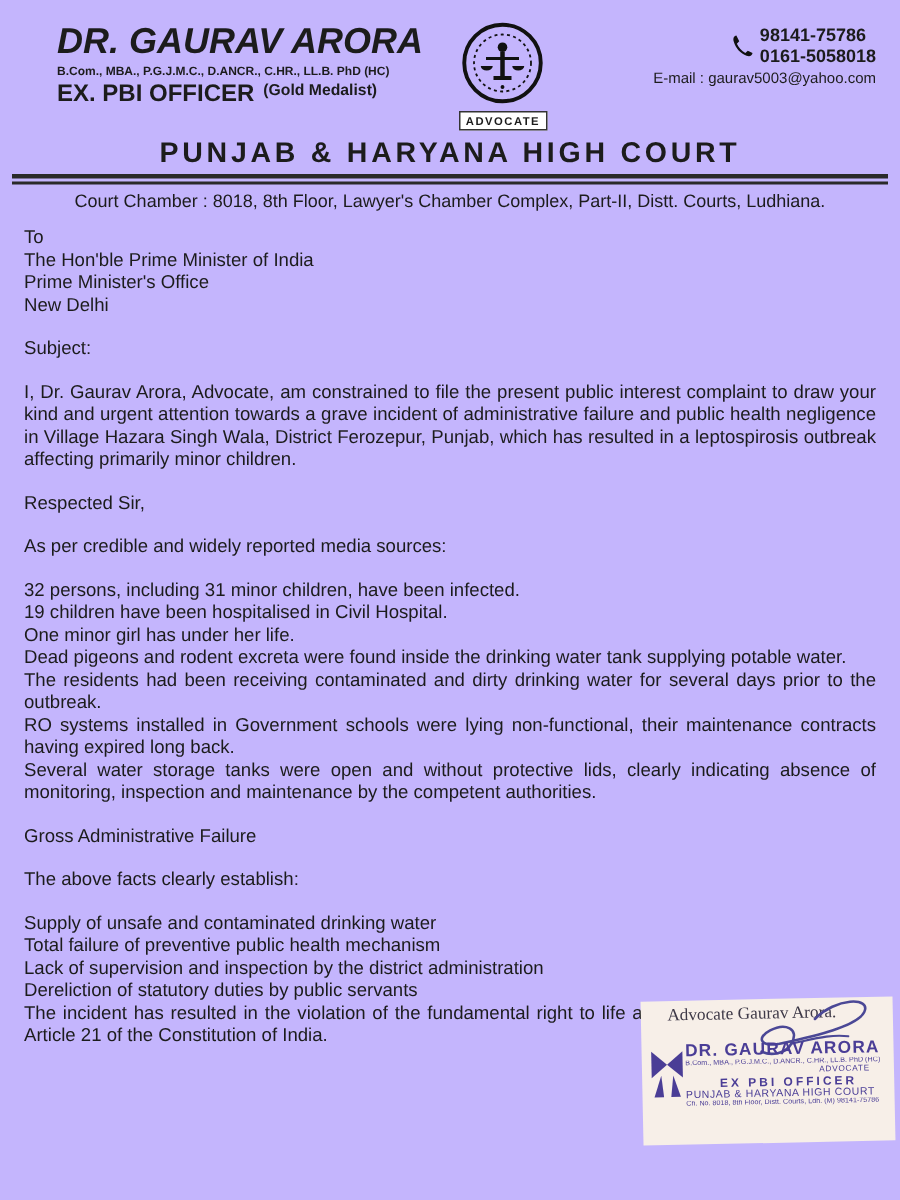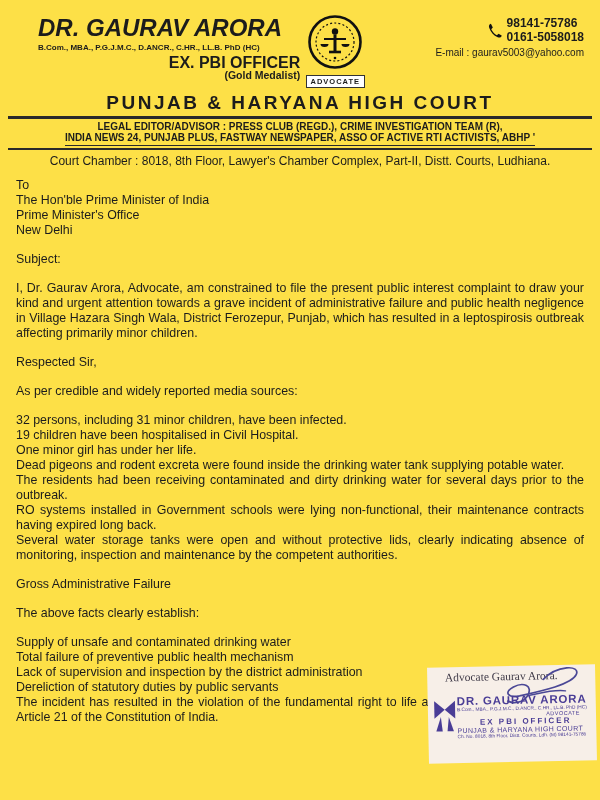--- a/index.html
+++ b/index.html
@@ -1,26 +1,26 @@
 <!DOCTYPE html>
 <html><head>
 <meta charset="utf-8">
 <style>
   html,body{margin:0;padding:0;background:#e8e8e8;}
   .page{
     position:relative;width:600px;height:800px;margin:0 auto;
-    background:#fde047;overflow:hidden;
+    background:#c4b5fd;overflow:hidden;
     font-family:"Liberation Sans","DejaVu Sans",sans-serif;color:#1c1c1c;
   }
   
   .lh-top{display:flex;align-items:flex-start;padding:16px 14px 0 14px;}
   .lh-left{flex:1.35;padding-left:24px;}
   .lh-name{font-size:24px;font-weight:bold;font-style:italic;letter-spacing:0;line-height:24px;white-space:nowrap;}
   .lh-creds{font-size:8px;font-weight:bold;margin-top:3px;white-space:nowrap;}
-  .lh-exrow{display:flex;align-items:flex-end;margin-top:2px;flex-direction:column;}
+  .lh-exrow{display:flex;align-items:center;margin-top:2px;}
   .lh-ex{font-size:16px;font-weight:bold;line-height:18px;}
   .lh-gold{font-size:10.5px;font-weight:bold;margin-left:6px;position:relative;top:-3px;}
   .lh-center{width:70px;text-align:center;flex:none;margin-top:-2px;}
   .logo-circle{display:block;margin:0 auto;}
   .advocate-box{display:inline-block;font-size:7.5px;font-weight:bold;letter-spacing:1px;border:1px solid #333;padding:1px 4px;margin-top:-3px;background:#fff;}
   .lh-right{flex:1.1;text-align:right;padding-right:2px;}
   .phone-row{display:flex;justify-content:flex-end;align-items:center;}
   .phone-nums{font-size:12px;font-weight:bold;line-height:14px;text-align:left;margin-left:5px;}
   .lh-email{font-size:10px;margin-top:3px;white-space:nowrap;}
   .court-title{text-align:center;font-size:19px;font-weight:bold;letter-spacing:2.5px;margin-top:4px;}
@@ -95,24 +95,20 @@
             <div>0161-5058018</div>
           </div>
         </div>
         <div class="lh-email">E-mail : gaurav5003@yahoo.com</div>
       </div>
     </div>
 
     <div class="court-title">PUNJAB &amp; HARYANA HIGH COURT</div>
     <div class="rule"></div>
 
-    <div class="advisor">
-      <div>LEGAL EDITOR/ADVISOR : PRESS CLUB (REGD.), CRIME INVESTIGATION TEAM (R),</div>
-      <div><span class="u">INDIA NEWS 24, PUNJAB PLUS, FASTWAY NEWSPAPER, ASSO OF ACTIVE RTI ACTIVISTS, ABHP '</span></div>
-    </div>
     <div class="rule"></div>
 
     <div class="chamber">Court Chamber :  8018, 8th Floor, Lawyer's Chamber Complex, Part-II, Distt. Courts, Ludhiana.</div>
 
   </header>
 
   <main class="body">
     <p>To</p>
     <p>The Hon'ble Prime Minister of India</p>
     <p>Prime Minister's Office</p>

